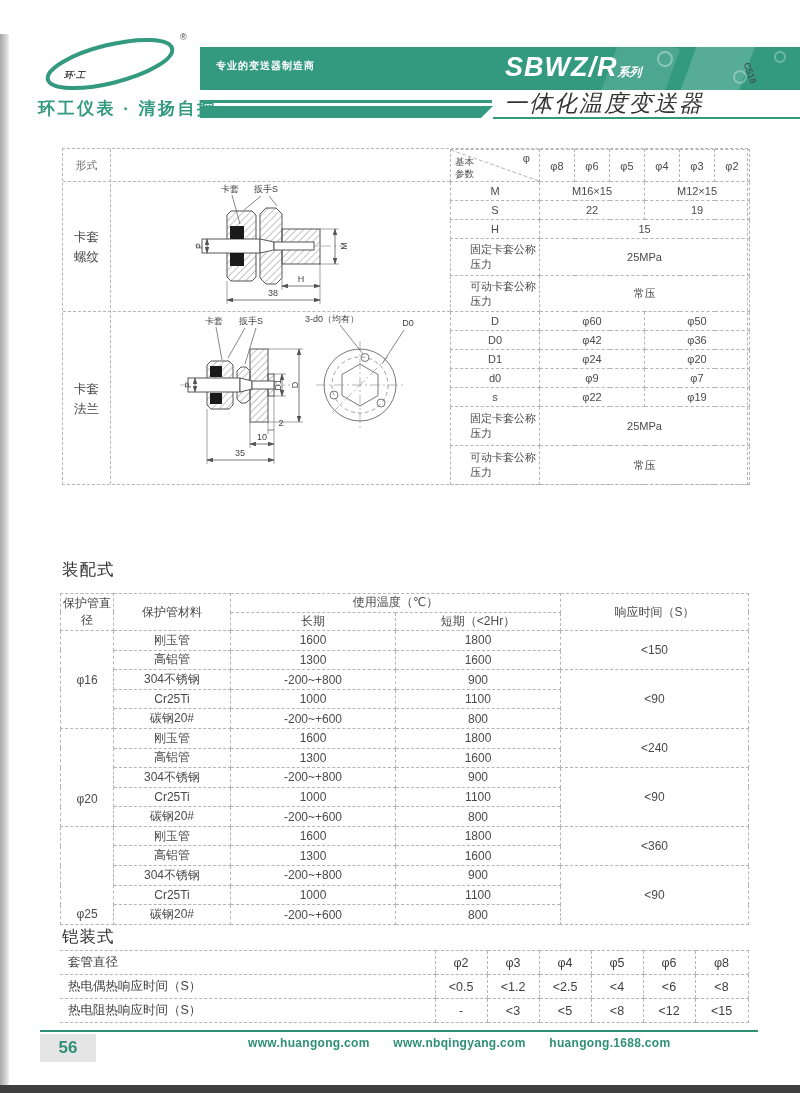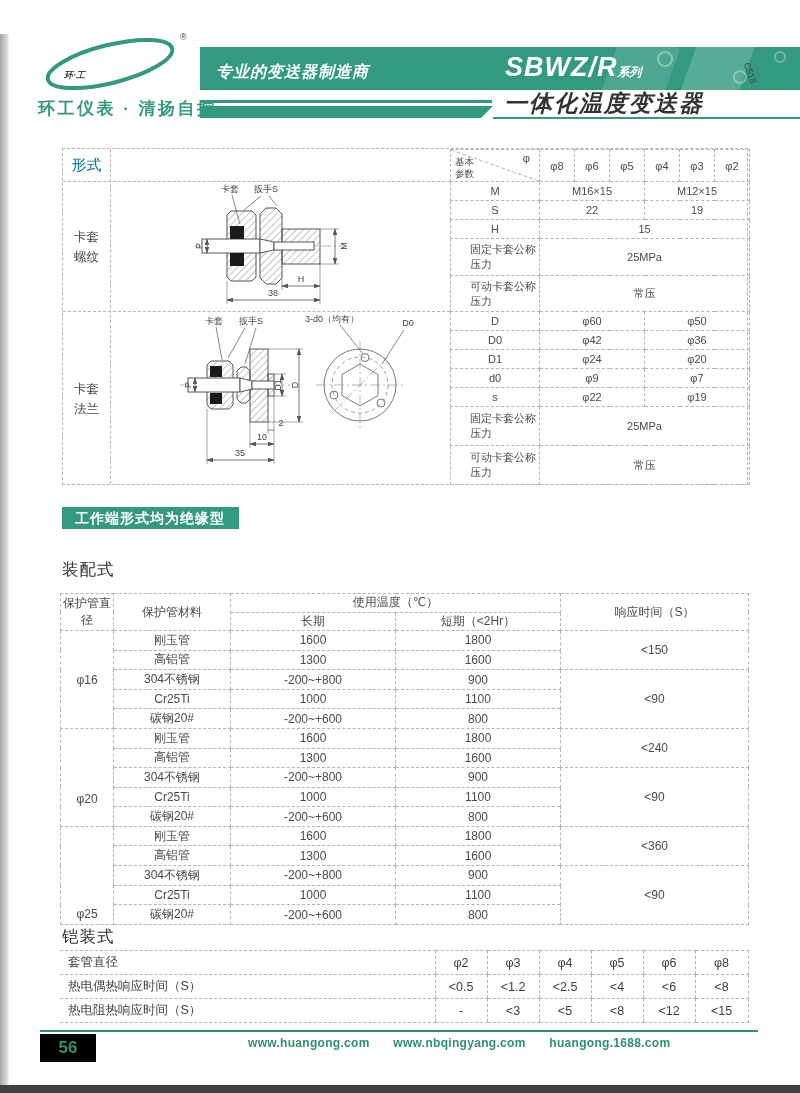--- a/index.html
+++ b/index.html
@@ -8,37 +8,37 @@
 
   
   .edge-left{position:absolute;left:0;top:34px;width:9px;height:1059px;
     background:linear-gradient(to right,#a8a8a8,#d6d6d6 70%,#f2f2f2);}
   .edge-bottom{position:absolute;left:0;top:1085px;width:800px;height:8px;background:#3f3f3f;}
 
   
   .logo-svg{position:absolute;left:34px;top:28px;}
   .band1{position:absolute;left:200px;top:47px;width:600px;height:43px;background:#339a80;overflow:hidden;}
   .band1 .deco{position:absolute;right:0;top:0;}
-  .tagline{position:absolute;left:16px;bottom:7px;color:#fff;font-size:16px;font-style:italic;font-weight:bold;letter-spacing:1px;}
+  .tagline{position:absolute;left:16px;bottom:17px;color:#fff;font-size:10px;font-weight:bold;letter-spacing:1px;}
   .series-wrap{position:absolute;left:305px;top:5px;color:#fff;white-space:nowrap;}
   .series{font-size:27px;font-weight:bold;font-style:italic;letter-spacing:1px;}
   .series-suffix{font-size:12px;font-style:italic;font-weight:bold;margin-left:0;}
   .logo-sub{position:absolute;left:38px;top:97px;color:#339a80;font-size:17px;font-weight:bold;letter-spacing:2.5px;}
   .band2-line{position:absolute;left:200px;top:100px;width:292px;height:3px;background:#339a80;}
   .band2-bar{position:absolute;left:200px;top:106px;width:293px;height:12px;background:#339a80;
     clip-path:polygon(0 0,100% 0,calc(100% - 12px) 100%,0 100%);}
-  .product-title{position:absolute;left:504px;top:88px;font-size:23px;font-weight:bold;font-style:italic;color:#333;letter-spacing:2px;white-space:nowrap;}
+  .product-title{position:absolute;left:504px;top:88px;font-size:23px;font-weight:normal;font-style:italic;color:#333;letter-spacing:2px;white-space:nowrap;}
   .title-underline{position:absolute;left:493px;top:117px;width:307px;height:2px;background:#339a80;}
 
   
   .topblock{position:absolute;left:62px;top:148px;width:686px;height:337px;border:1px dashed #b5b5b5;box-sizing:border-box;}
   .tb-vline{position:absolute;left:47px;top:0;width:0;height:100%;border-left:1px dashed #b5b5b5;}
   .tb-hline1{position:absolute;left:0;top:32px;width:387px;height:0;border-top:1px dashed #b5b5b5;}
   .tb-hline2{position:absolute;left:0;top:162px;width:387px;height:0;border-top:1px dashed #b5b5b5;}
-  .tb-form{position:absolute;left:0;top:0;width:47px;height:32px;display:flex;align-items:center;justify-content:center;font-size:15px;color:#0369a1;}
+  .tb-form{position:absolute;left:0;top:0;width:47px;height:32px;display:flex;align-items:center;justify-content:center;font-size:11px;color:#737373;}
   .tb-rowlabel{position:absolute;left:0;width:47px;text-align:center;font-size:12.5px;color:#444;line-height:1.6;}
   .tb-thread-label{top:78px;}
   .tb-flange-label{top:230px;}
   .draw1{position:absolute;left:47px;top:33px;}
   .draw2{position:absolute;left:47px;top:163px;}
   svg text{fill:#444;font-size:9px;font-family:"Liberation Sans","DejaVu Sans",sans-serif;}
   .hatched{fill:url(#h1);stroke:#555;stroke-width:1;}
   .hatched2{fill:url(#h2);stroke:#555;stroke-width:1;}
   .cut{fill:#fff;stroke:#555;stroke-width:1;}
   .cl{stroke:#999;stroke-width:0.7;stroke-dasharray:10 3 2 3;fill:none;}
@@ -77,21 +77,21 @@
   
   .arm{position:absolute;left:60px;top:950px;width:688px;height:73px;border-collapse:collapse;table-layout:fixed;}
   .arm td{font-size:12.5px;color:#3f3f3f;border-top:1px dashed #b5b5b5;border-bottom:1px dashed #b5b5b5;padding:0;}
   .arm td.albl{text-align:left;padding-left:8px;}
   .arm td.aval{text-align:center;border-left:1px dashed #b5b5b5;}
   .arm td.last{border-right:1px dashed #b5b5b5;}
   .arm tr{height:24px;}
 
   
   .footer-line{position:absolute;left:40px;top:1030px;width:718px;height:2px;background:#2e9075;}
-  .pagebox{position:absolute;left:40px;top:1034px;width:56px;height:28px;background:#000000;
+  .pagebox{position:absolute;left:40px;top:1034px;width:56px;height:28px;background:#e5e5e5;
     display:flex;align-items:center;justify-content:center;font-size:17px;font-weight:bold;color:#2e9075;}
   .urls{position:absolute;left:248px;top:1036px;font-size:12px;font-weight:bold;color:#2e9075;letter-spacing:0.3px;}
   .urls span{margin-right:20px;margin-top:40px;}
 </style>
 </head>
 <body>
 
 <div class="page">
 
   <svg class="logo-svg" width="165" height="72" viewBox="0 0 165 72">
@@ -324,21 +324,20 @@
         <td colspan="6">25MPa</td>
       </tr>
       <tr class="rh39">
         <td class="plbl">可动卡套公称压力</td>
         <td colspan="6">常压</td>
       </tr>
     </tbody>
       </table>
   </div>
 
-  <div class="secbar bar1">工作端形式均为绝缘型</div>
   <div class="subtitle t-asm">装配式</div>
 
   <table class="asm">
     <colgroup>
         <col style="width:53px">
         <col style="width:117px">
         <col style="width:165px">
         <col style="width:165px">
         <col style="width:188px">
       </colgroup>

